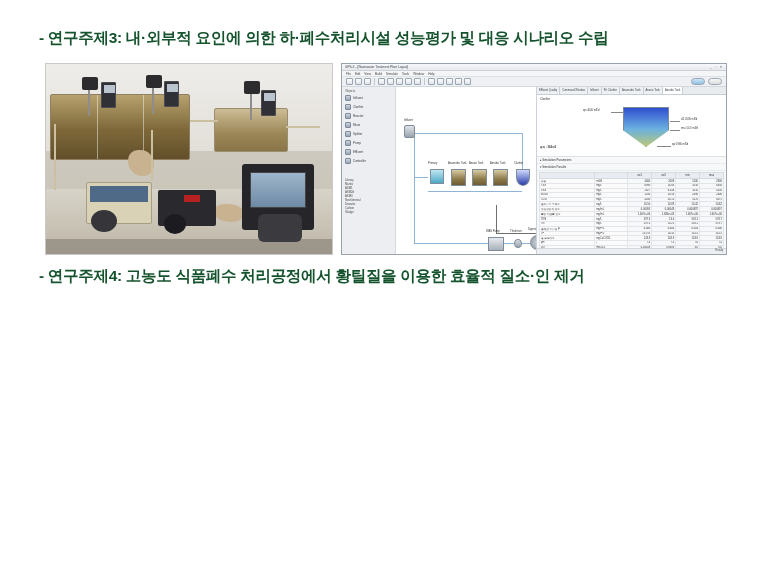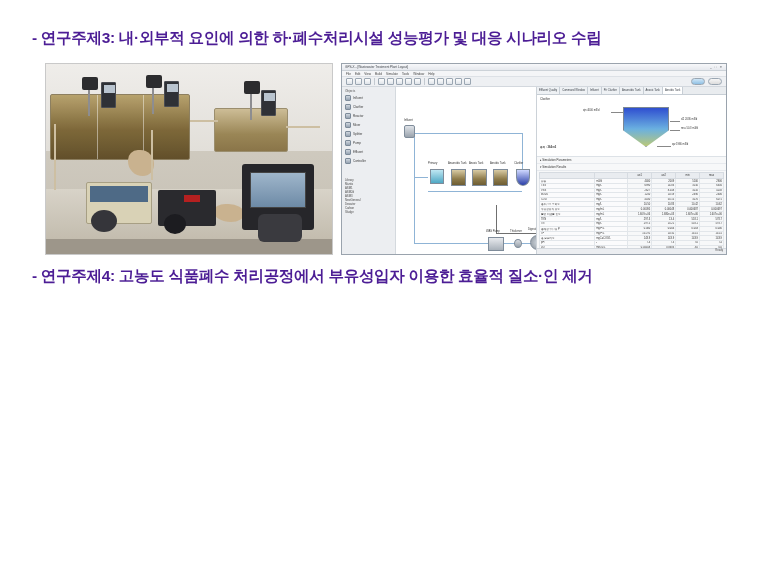--- a/index.html
+++ b/index.html
@@ -7,22 +7,22 @@
   body {
     width:768px; height:576px;
     background:#ffffff;
     font-family:"Liberation Sans", sans-serif;
     overflow:hidden;
     position:relative;
   }
 
   
   .sec-title{
-    position:absolute; left:32px;
-    font-size:15.5px; font-weight:bold; color:#4c1d95;
+    position:absolute; left:39px;
+    font-size:15.5px; font-weight:bold; color:#14532d;
     letter-spacing:-0.3px; white-space:nowrap;
   }
   #title3{ top:28px; }
   #title4{ top:266px; }
 
   
   #media-row{ position:absolute; left:45px; top:63px; width:682px; height:192px; }
 
   
   #lab-photo{
@@ -111,21 +111,21 @@
   #sim-statusbar{ position:absolute; left:0; right:0; bottom:0; height:6px; background:#eceef1;
                   border-top:1px solid #d3d8de; font-size:2.7px; color:#555; text-align:right; padding-right:3px; }
 
   
   #diagram{ position:absolute; left:0; top:296px; width:768px; height:280px; }
 </style>
 </head>
 <body>
 
 <div class="sec-title" id="title3">- 연구주제3: 내·외부적 요인에 의한 하·폐수처리시설 성능평가 및 대응 시나리오 수립</div>
-<div class="sec-title" id="title4">- 연구주제4: 고농도 식품폐수 처리공정에서 부유성입자 이용한 효율적 질소·인 제거</div>
+<div class="sec-title" id="title4">- 연구주제4: 고농도 식품폐수 처리공정에서 황틸질을 이용한 효율적 질소·인 제거</div>
 
 <div id="media-row">
 
   <div id="lab-photo">
     <div class="wall"></div>
     <div class="bench"></div>
     <div class="benchfront"></div>
 
     <div class="tanks">
       <div class="tank-div" style="left:46px"></div>

